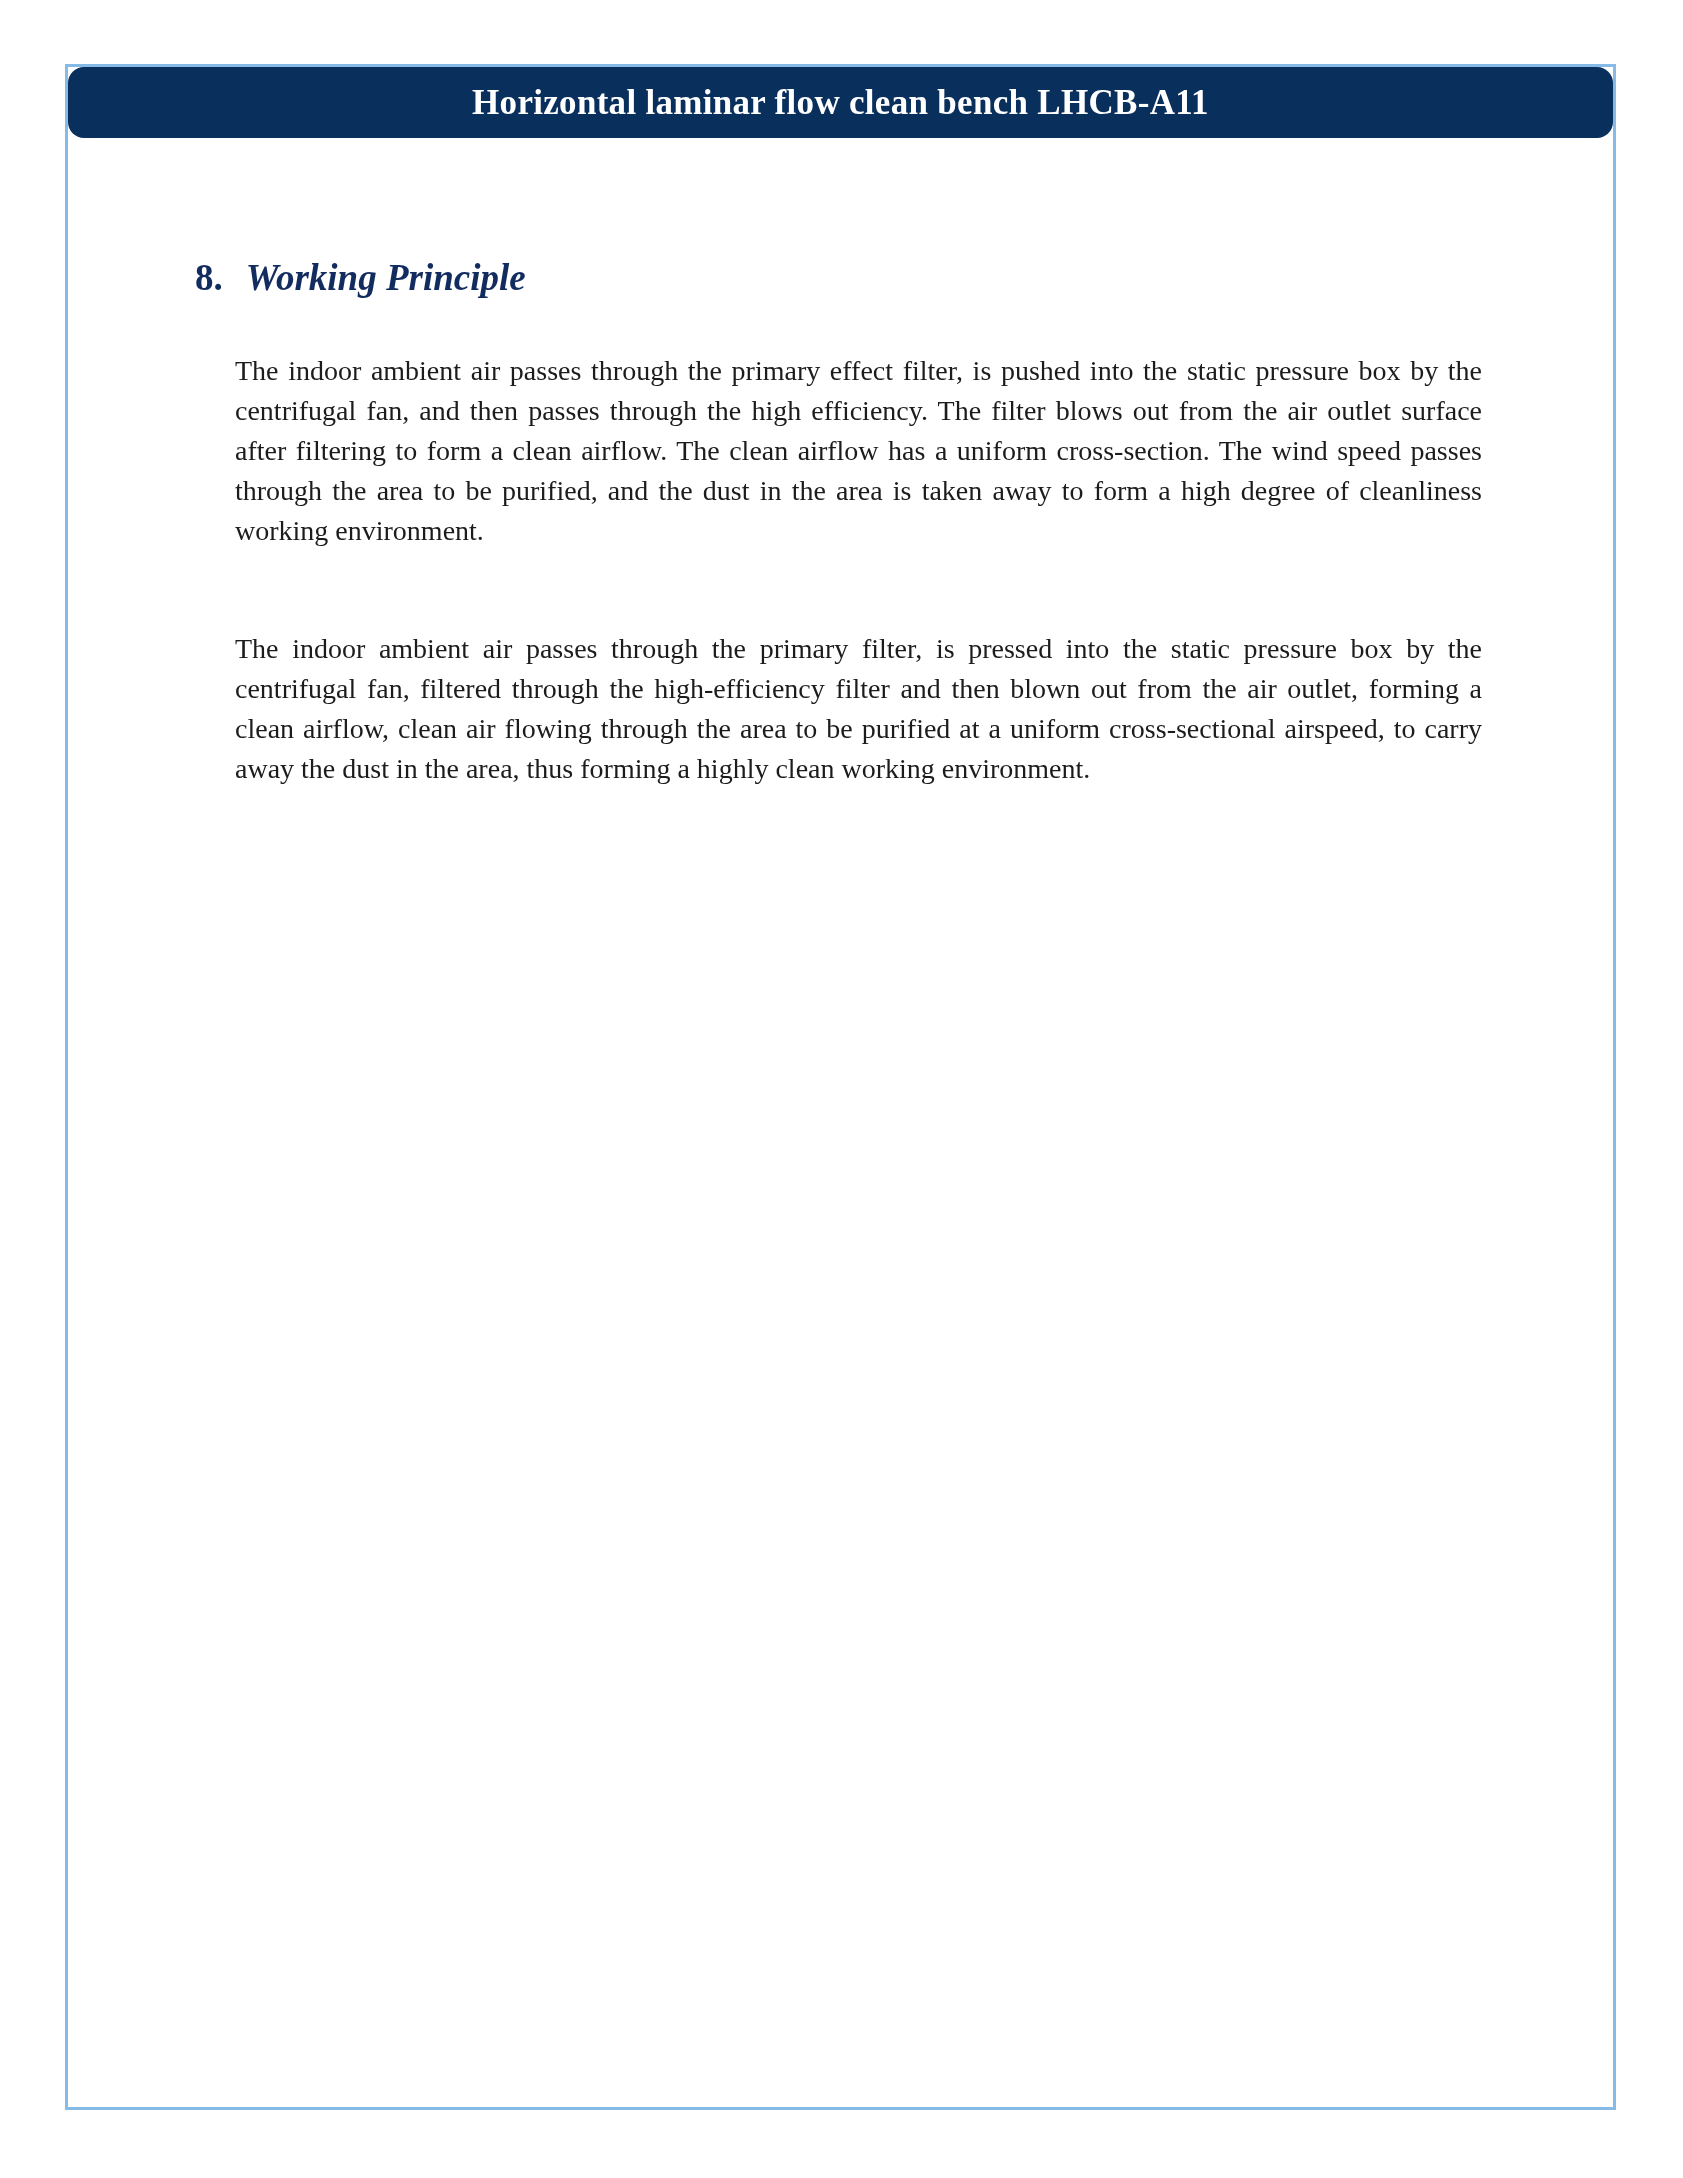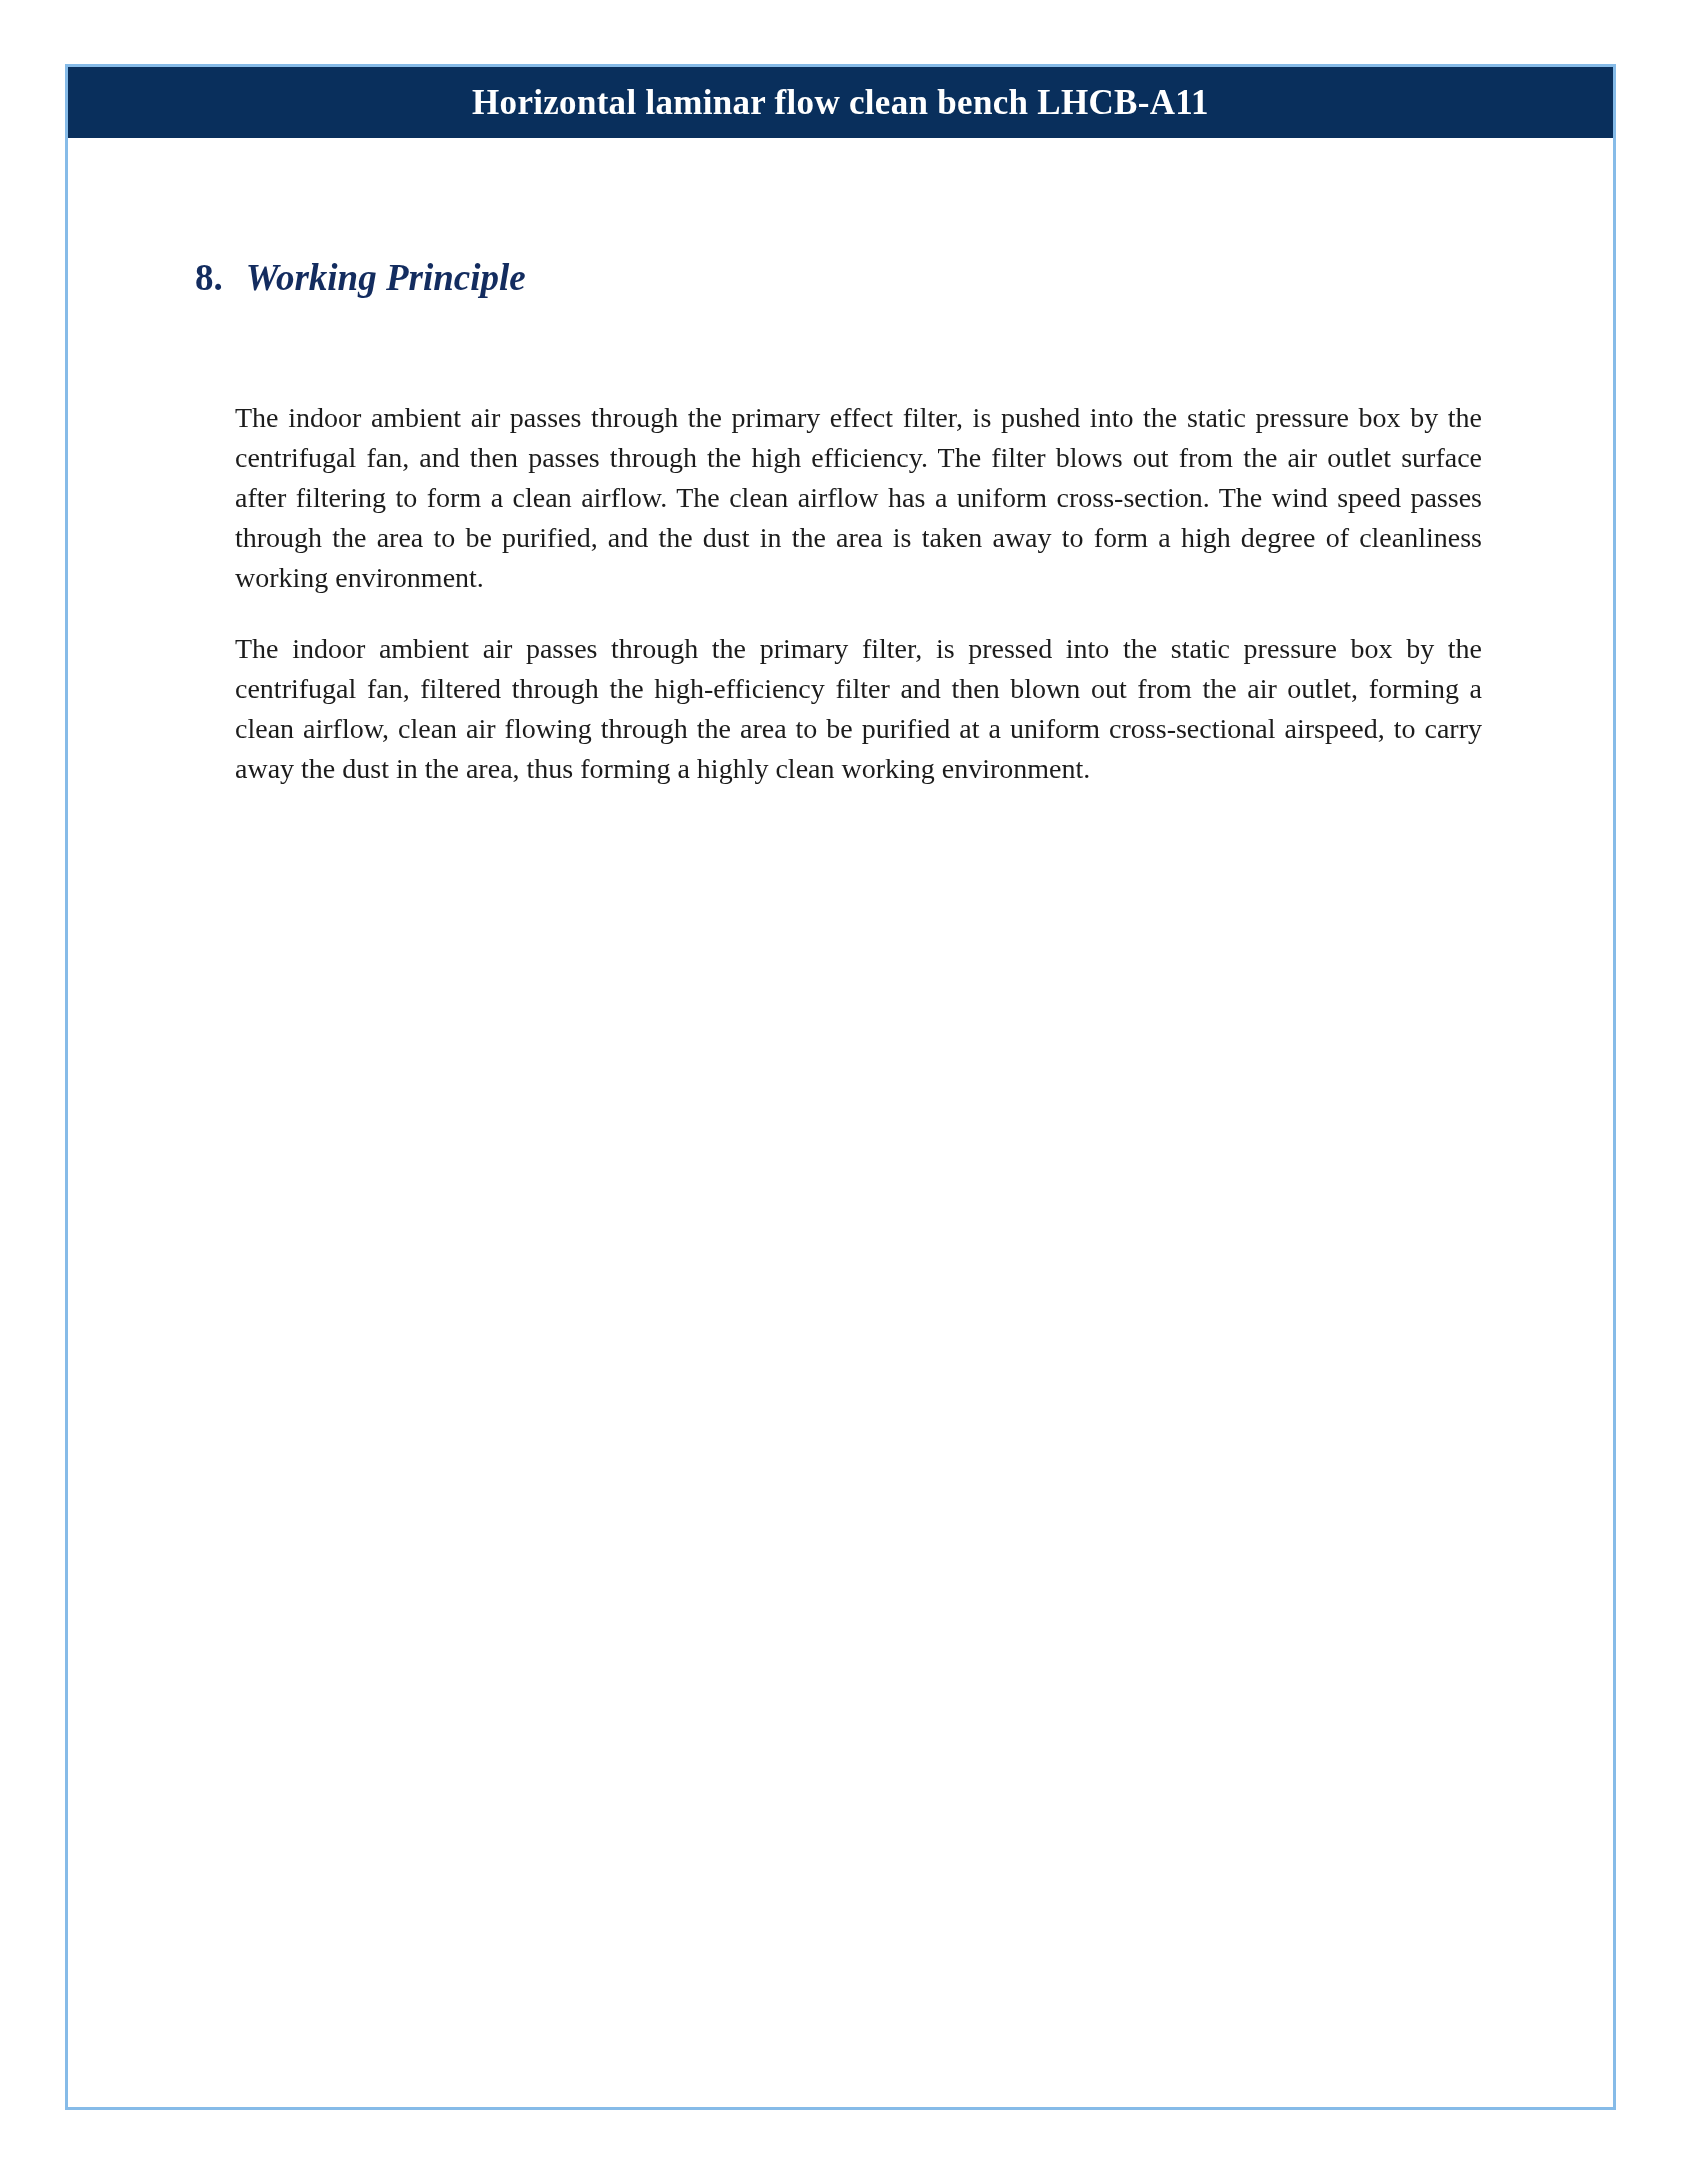--- a/index.html
+++ b/index.html
@@ -30,20 +30,21 @@
   .header-bar {
     position: absolute;
     left: 68px;
     top: 67px;
     width: 1545px;
     height: 71px;
     background: var(--header-bg);
     display: flex;
     align-items: center;
     justify-content: center;
+    border-radius: 16px;
   }
   .header-title {
     color: #ffffff;
     font-family: "Liberation Serif", serif;
     font-weight: 700;
     font-size: 35px;
     letter-spacing: 0.3px;
     white-space: nowrap;
   }
   .section-heading {
@@ -64,21 +65,21 @@
     position: absolute;
     left: 235px;
     width: 1247px;
     font-family: "Liberation Serif", serif;
     font-size: 28px;
     line-height: 40px;
     color: var(--body-text);
     text-align: justify;
     text-justify: inter-word;
   }
-  .paragraph-1 { top: 351px; margin-top: 47px; }
+  .paragraph-1 { top: 351px; }
   .paragraph-2 { top: 629px; }
   .page-footer {
     position: absolute;
     left: 65px;
     top: 2006px;
     width: 1551px;
     text-align: center;
   }
   .page-number {
     font-family: "Liberation Sans", sans-serif;

